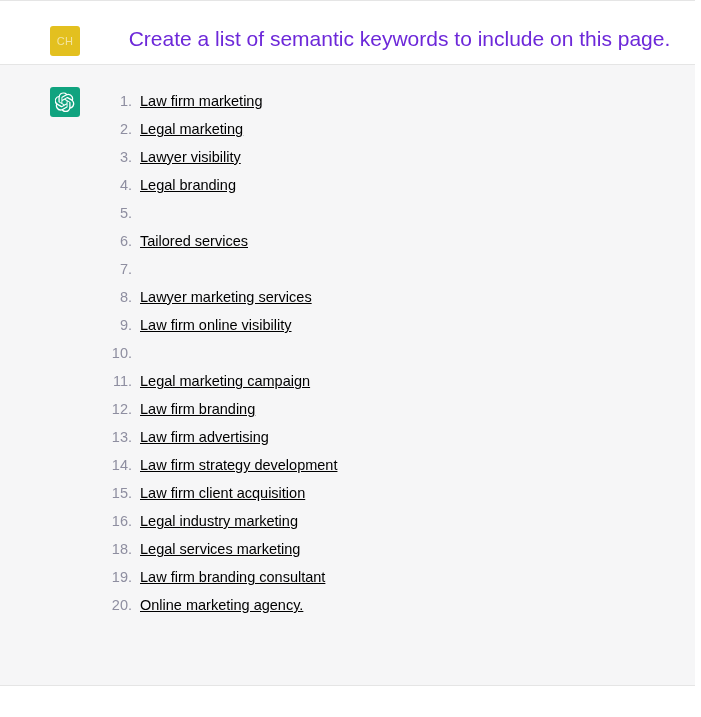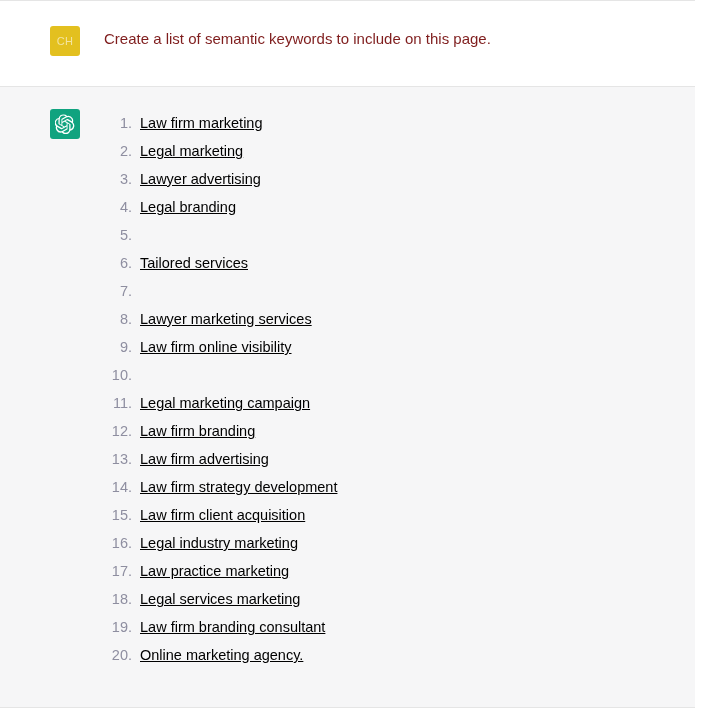--- a/index.html
+++ b/index.html
@@ -45,22 +45,23 @@
   
   .message {
     display: flex;
     box-sizing: border-box;
     width: 695px;
     padding: 0;
     border-bottom: 1px solid #e5e5e5;
   }
   .message.user {
     background: #ffffff;
-    height: 86px;
+    height: 64px;
     align-items: flex-start;
+    text-align: center;
   }
   .message.assistant {
     background: #f6f6f7;
     height: 621px;
     align-items: flex-start;
   }
 
   .msg-inner {
     display: flex;
     width: 695px;
@@ -98,23 +99,23 @@
 
   
   .body {
     flex: 1 1 auto;
     min-width: 0;
   }
   .message.user .body { padding-left: 24px; }
   .message.assistant .body { padding-left: 18px; }
 
   .user-text {
-    font-size: 15px;
+    font-size: 21px;
     line-height: 22px;
-    color: #7f1d1d;
+    color: #6d28d9;
     margin: 2px 0 0 0;
   }
 
   
   ol.keyword-list {
     list-style: none;
     margin: 0;
     padding: 0;
   }
   ol.keyword-list li {
@@ -189,21 +190,21 @@
             <li>
               <span class="li-num">1.</span>
               <span class="li-text">Law firm marketing</span>
             </li>
             <li>
               <span class="li-num">2.</span>
               <span class="li-text">Legal marketing</span>
             </li>
             <li>
               <span class="li-num">3.</span>
-              <span class="li-text">Lawyer advertising</span>
+              <span class="li-text">Lawyer visibility</span>
             </li>
             <li>
               <span class="li-num">4.</span>
               <span class="li-text">Legal branding</span>
             </li>
             <li>
               <span class="li-num">5.</span>
             </li>
             <li>
               <span class="li-num">6.</span>
@@ -241,24 +242,20 @@
             </li>
             <li>
               <span class="li-num">15.</span>
               <span class="li-text">Law firm client acquisition</span>
             </li>
             <li>
               <span class="li-num">16.</span>
               <span class="li-text">Legal industry marketing</span>
             </li>
             <li>
-              <span class="li-num">17.</span>
-              <span class="li-text">Law practice marketing</span>
-            </li>
-            <li>
               <span class="li-num">18.</span>
               <span class="li-text">Legal services marketing</span>
             </li>
             <li>
               <span class="li-num">19.</span>
               <span class="li-text">Law firm branding consultant</span>
             </li>
             <li>
               <span class="li-num">20.</span>
               <span class="li-text">Online marketing agency.</span>

